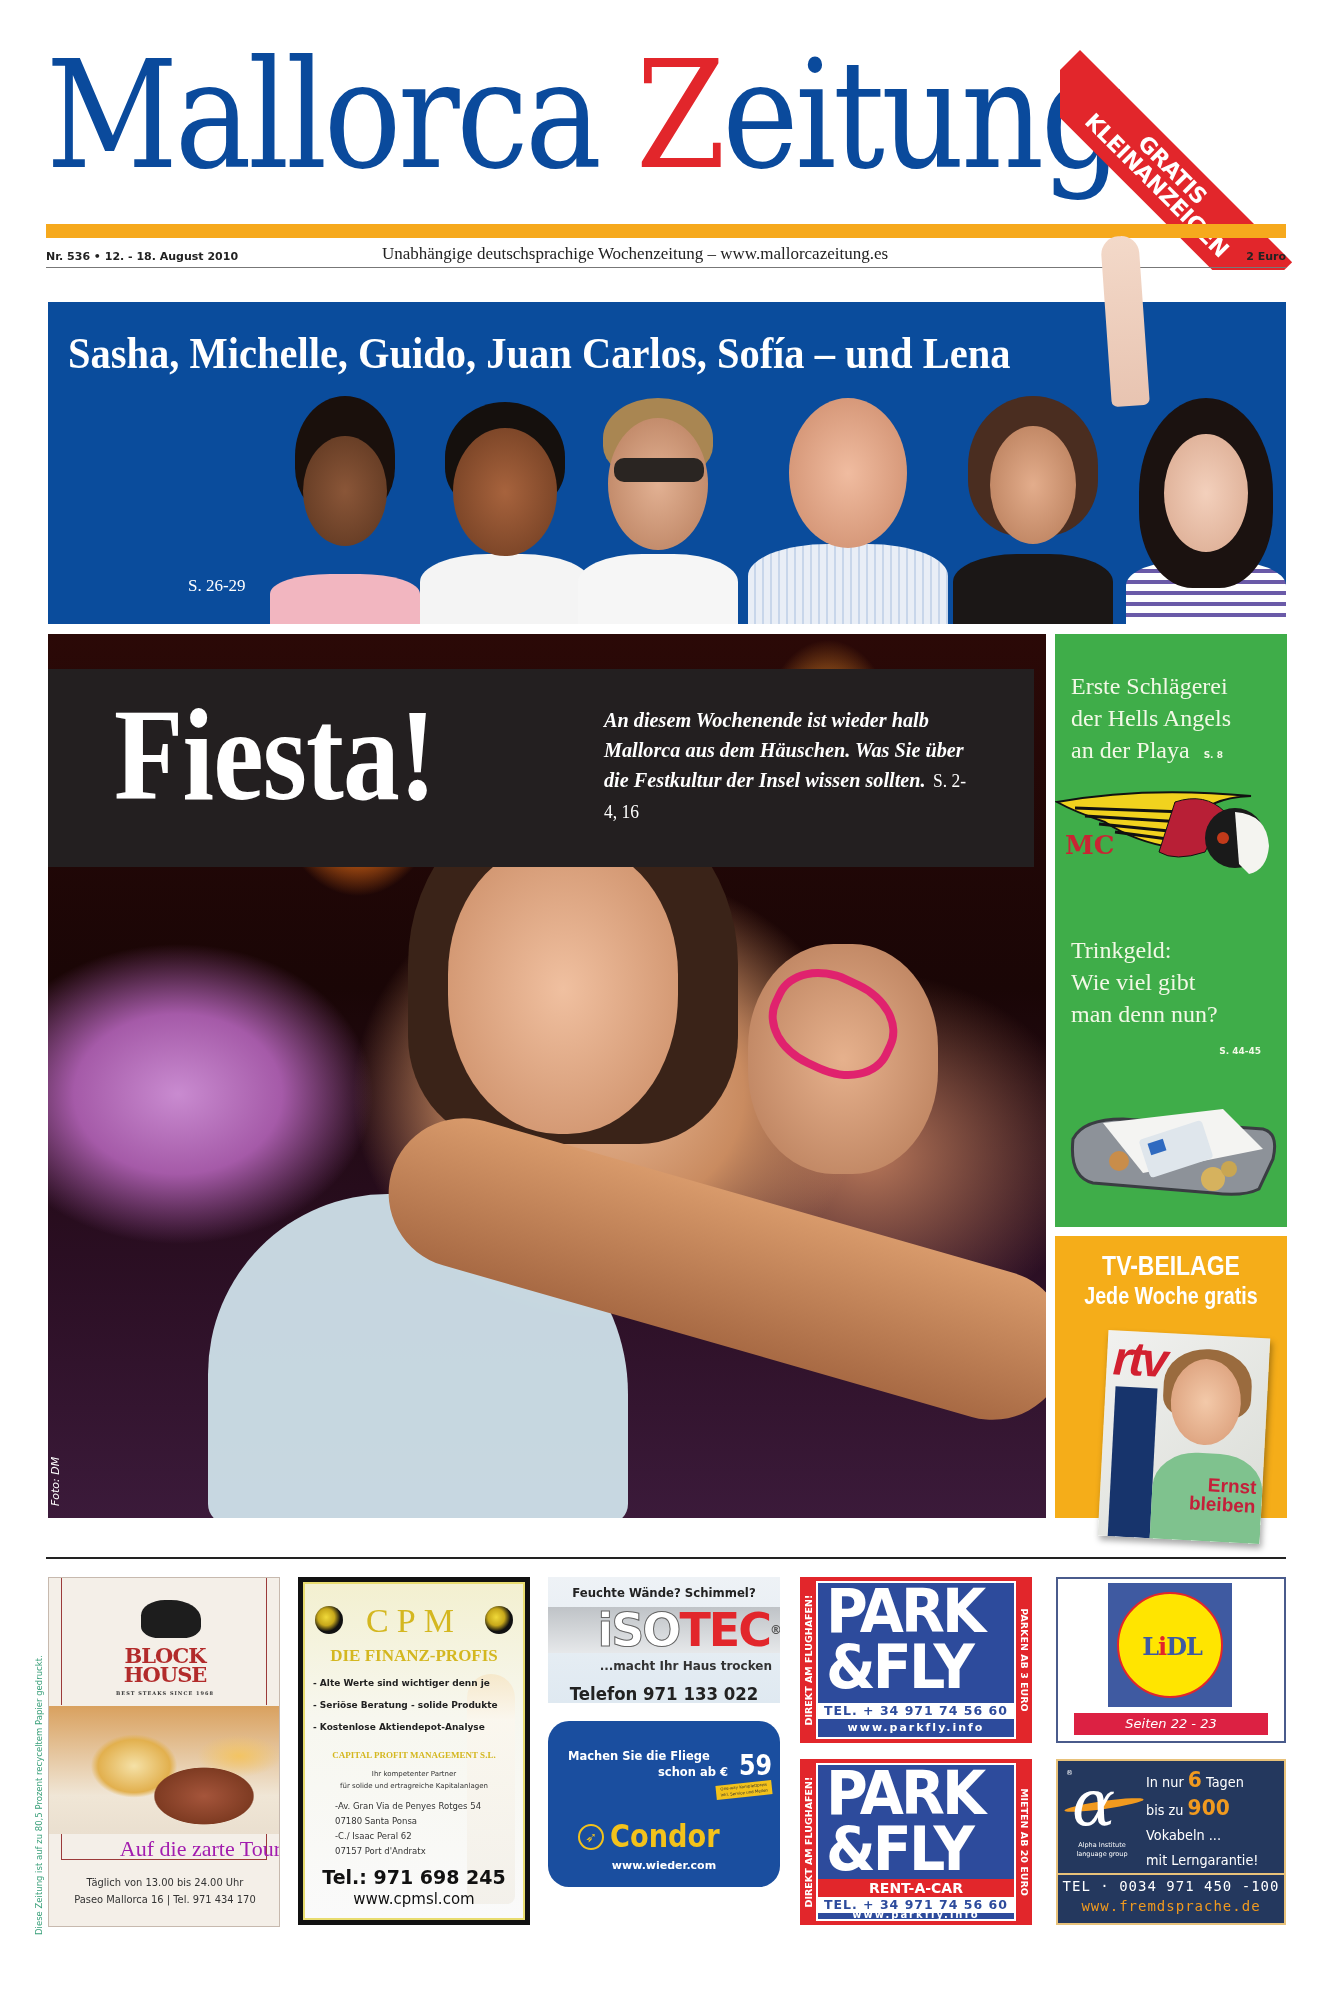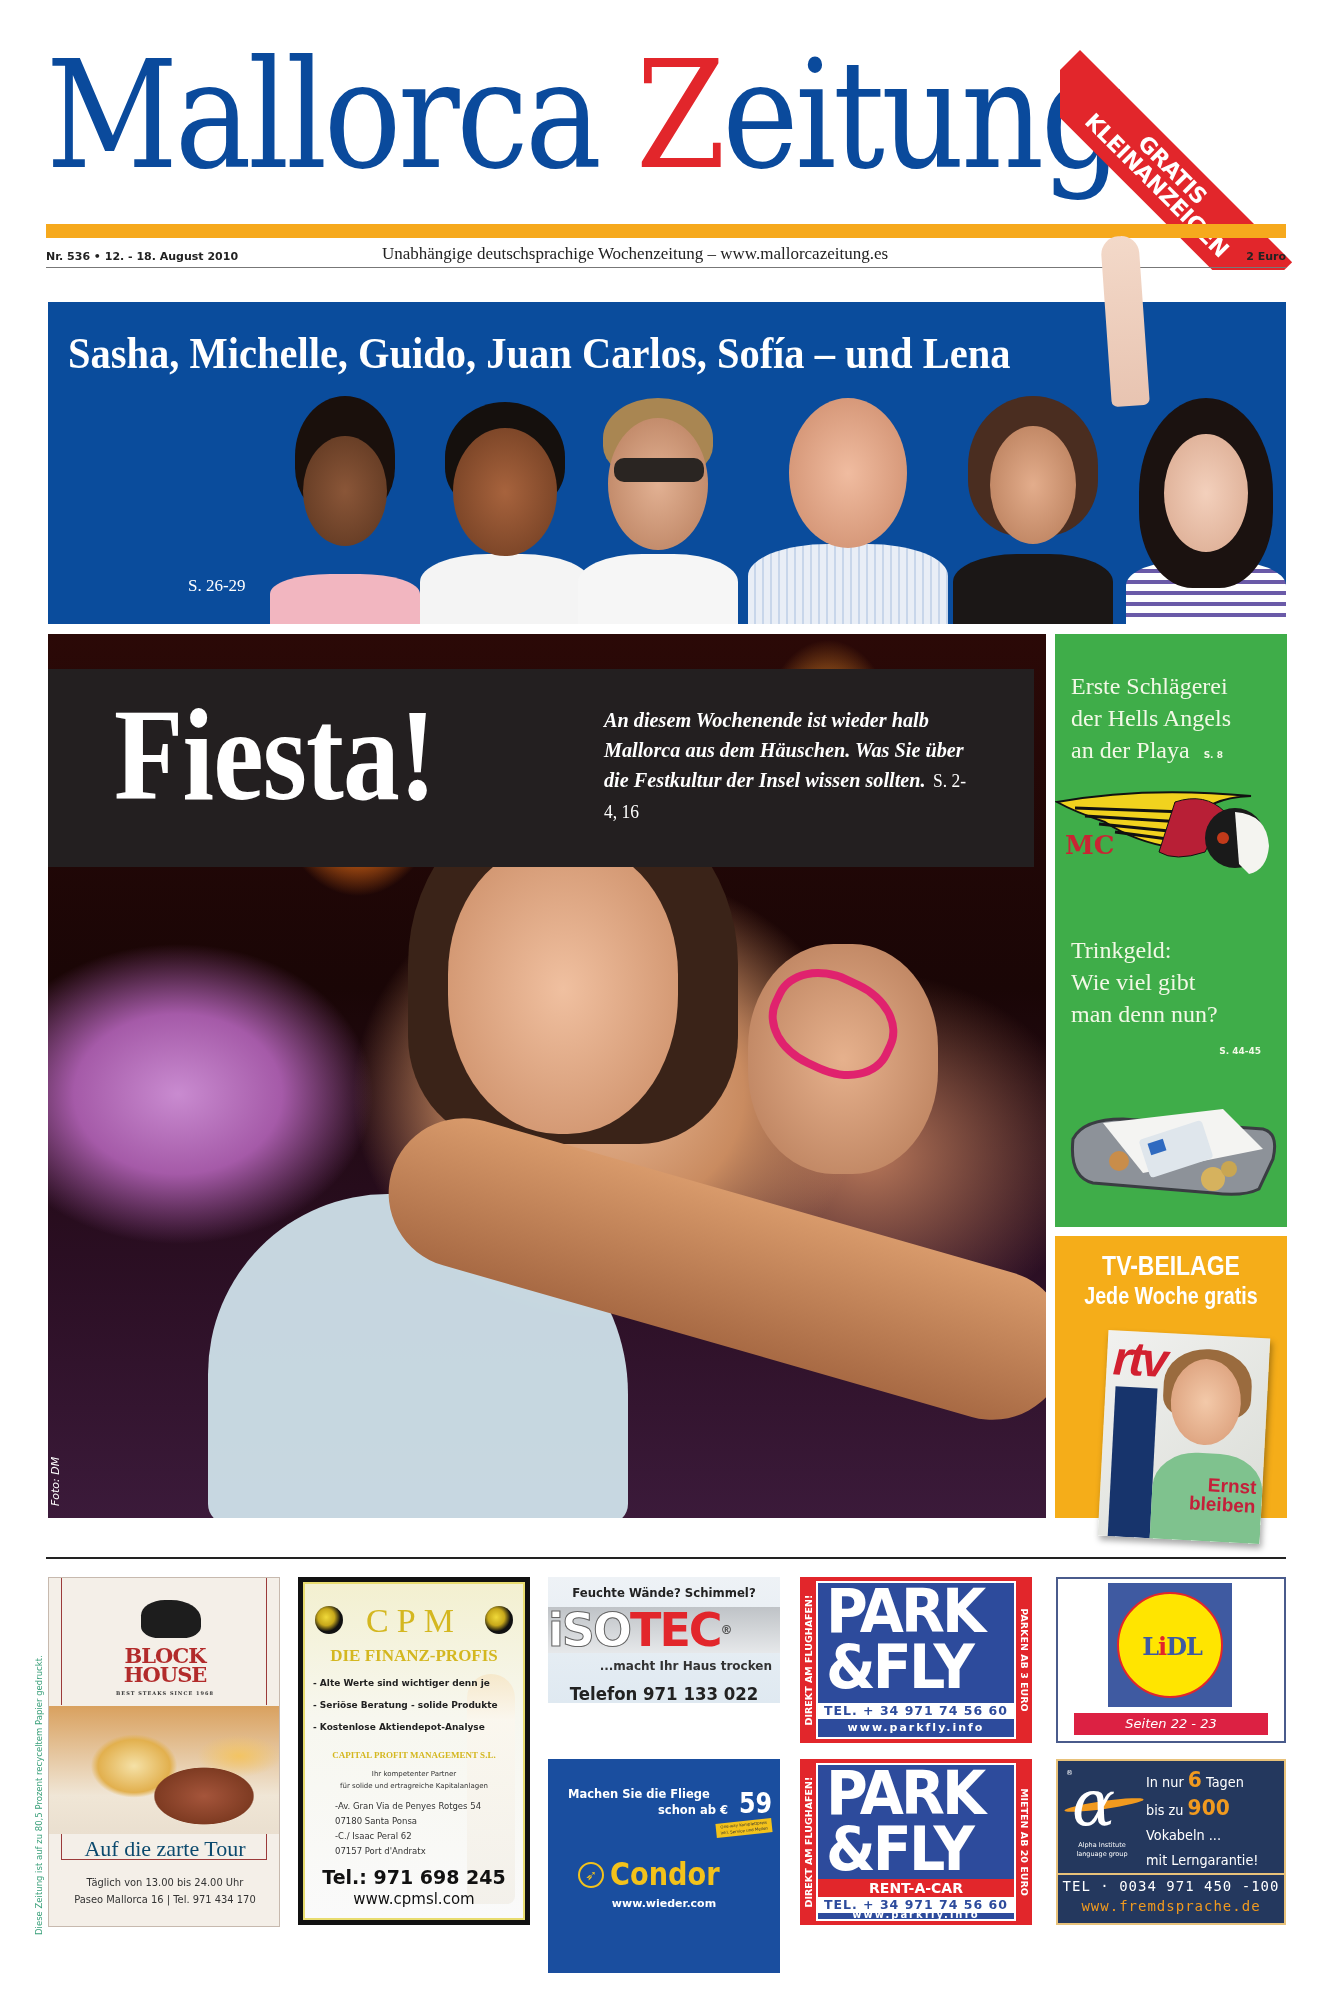--- a/index.html
+++ b/index.html
@@ -92,47 +92,47 @@
   .bh-inner-frame { position: absolute; left: 12px; top: 0; width: 206px; height: 127px; border-left: 1px solid #9b3a3a; border-right: 1px solid #9b3a3a; }
   .bh-bull { position: absolute; left: 92px; top: 22px; width: 60px; height: 38px; background: #1d1d1d; border-radius: 40% 50% 30% 30%; }
   .bh-logo { position: absolute; left: 0; top: 68px; width: 232px; text-align: center; font-family: "DejaVu Serif", serif; font-weight: bold; font-size: 21px; line-height: 19px; color: #b22b2b; letter-spacing: -1px; }
   .bh-tag { position: absolute; left: 0; top: 112px; width: 232px; text-align: center; font-family: "DejaVu Serif", serif; font-size: 5px; font-weight: bold; color: #333; letter-spacing: 1px; }
   .bh-food { position: absolute; left: 0; top: 128px; width: 232px; height: 128px;
     background: radial-gradient(ellipse 70px 40px at 155px 90px, #a5553b 0%, #7e3b22 70%, rgba(0,0,0,0) 72%),
                 radial-gradient(ellipse 60px 44px at 85px 60px, #f5e1a7 0%, #e2b04e 60%, rgba(0,0,0,0) 72%),
                 radial-gradient(ellipse 60px 30px at 190px 50px, #f3c463 0%, rgba(0,0,0,0) 70%),
                 linear-gradient(#d9a15f, #f0e6d6 70%, #eadfcf); }
   .bh-slogan-frame { position: absolute; left: 12px; top: 256px; width: 206px; height: 26px; border: 1px solid #9b3a3a; border-top: none; }
-  .bh-slogan { position: absolute; left: 0; top: 258px; width: 232px; text-align: center; font-family: "Liberation Serif", serif; font-size: 22px; color: #0c4a6e; }
+  .bh-slogan { position: absolute; left: 0; top: 258px; width: 232px; text-align: right; font-family: "Liberation Serif", serif; font-size: 22px; color: #a21caf; }
   .bh-info { position: absolute; left: 0; top: 296px; width: 232px; text-align: center; font-family: "DejaVu Sans", sans-serif; font-size: 11px; line-height: 17px; color: #333; transform: scaleX(0.9); }
 
   .ad-cpm { left: 298px; top: 1577px; width: 232px; height: 348px; background: #111; padding: 5px; }
   .cpm-inner { position: relative; width: 100%; height: 100%; background: linear-gradient(#f3f0d0, #f7f7ef 40%, #fafafa); border: 2px solid #e8dc70; }
   .cpm-globe { position: absolute; top: 22px; width: 28px; height: 28px; border-radius: 50%; background: radial-gradient(circle at 40% 40%, #f0d93a 0%, #c7a81a 35%, #111 60%); }
   .cpm-logo { position: absolute; left: 0; top: 18px; width: 100%; text-align: center; font-family: "Liberation Serif", serif; font-size: 34px; color: #d4b720; letter-spacing: 8px; }
   .cpm-sub { position: absolute; left: 0; top: 62px; width: 100%; text-align: center; font-family: "Liberation Serif", serif; font-size: 17px; font-weight: bold; color: #d4b720; }
   .cpm-bullets { position: absolute; left: 8px; top: 88px; font-family: "DejaVu Sans", sans-serif; font-weight: bold; font-size: 9px; line-height: 22px; color: #222; }
   .cpm-company { position: absolute; left: 0; top: 166px; width: 100%; text-align: center; font-family: "Liberation Serif", serif; font-size: 9px; font-weight: bold; color: #d4b720; }
   .cpm-partner { position: absolute; left: 0; top: 184px; width: 100%; text-align: center; font-family: "DejaVu Sans", sans-serif; font-size: 7px; line-height: 12px; color: #333; }
   .cpm-addr { position: absolute; left: 30px; top: 215px; font-family: "DejaVu Sans", sans-serif; font-size: 8.5px; line-height: 15px; color: #333; }
   .cpm-phone { position: absolute; left: 0; top: 282px; width: 100%; text-align: center; font-family: "DejaVu Sans", sans-serif; font-weight: bold; font-size: 19px; color: #111; }
   .cpm-url { position: absolute; left: 0; top: 306px; width: 100%; text-align: center; font-family: "DejaVu Sans", sans-serif; font-size: 15px; color: #111; }
   .cpm-woman { position: absolute; right: 8px; top: 90px; width: 48px; height: 230px; background: linear-gradient(#f6e6c6 0%, #fbf7ee 20%, #f2efe8 100%); border-radius: 24px 24px 8px 8px; opacity: 0.85; }
 
   .ad-isotec { left: 548px; top: 1577px; width: 232px; height: 126px; background: linear-gradient(#eef2f6, #dfe9f1); }
   .iso-q { position: absolute; left: 0; top: 8px; width: 100%; text-align: center; font-family: "DejaVu Sans", sans-serif; font-weight: bold; font-size: 13px; color: #222; transform: scaleX(0.9); }
-  .iso-logo { position: absolute; left: 0; top: 30px; width: 100%; height: 46px; background: linear-gradient(#bfc3c7, #e6e8ea); font-family: "DejaVu Sans", sans-serif; font-weight: bold; font-size: 46px; line-height: 46px; text-align: left; letter-spacing: -2px; }
+  .iso-logo { position: absolute; left: 0; top: 30px; width: 100%; height: 46px; background: linear-gradient(#bfc3c7, #e6e8ea); font-family: "DejaVu Sans", sans-serif; font-weight: bold; font-size: 46px; line-height: 46px; text-align: right; letter-spacing: -2px; }
   .iso-logo .iso { color: #fff; -webkit-text-stroke: 1px #666; text-shadow: 0 0 0 #555; }
   .iso-logo .tec { color: #e2262b; }
   .iso-logo .reg { font-size: 12px; color: #555; vertical-align: top; }
   .iso-slogan { position: absolute; right: 8px; top: 82px; font-family: "DejaVu Sans", sans-serif; font-weight: bold; font-size: 12px; color: #333; }
   .iso-phone { position: absolute; left: 0; top: 106px; width: 100%; text-align: center; font-family: "DejaVu Sans", sans-serif; font-weight: bold; font-size: 18px; color: #222; transform: scaleX(0.92); }
   .iso-url { position: absolute; left: 0; top: 138px; width: 100%; text-align: center; font-family: "DejaVu Sans", sans-serif; font-weight: bold; font-size: 11.5px; color: #222; }
 
-  .ad-condor { left: 548px; top: 1759px; width: 232px; height: 214px; background: #1a4e9f; }
+  .ad-condor { left: 548px; top: 1721px; width: 232px; height: 166px; background: #1a4e9f; border-radius: 21px; }
   .condor-line1 { position: absolute; left: 20px; top: 28px; font-family: "DejaVu Sans", sans-serif; font-weight: bold; font-size: 11.5px; color: #fff; }
   .condor-line2 { position: absolute; left: 110px; top: 44px; font-family: "DejaVu Sans", sans-serif; font-weight: bold; font-size: 11.5px; color: #fff; }
   .condor-price { position: absolute; left: 188px; top: 28px; font-family: "DejaVu Sans", sans-serif; font-weight: bold; font-size: 28px; color: #fff; transform: scaleX(0.85); }
   .condor-badge { position: absolute; left: 168px; top: 62px; width: 56px; height: 14px; background: #f3c21b; transform: rotate(-6deg); font-family: "DejaVu Sans", sans-serif; font-size: 4px; line-height: 6px; color: #333; text-align: center; padding-top: 1px; }
   .condor-icon { position: absolute; left: 30px; top: 103px; width: 26px; height: 26px; border: 2px solid #f3c21b; border-radius: 50%; color: #f3c21b; font-size: 14px; line-height: 22px; text-align: center; font-family: "DejaVu Sans", sans-serif; }
   .condor-logo { position: absolute; left: 62px; top: 96px; font-family: "DejaVu Sans", sans-serif; font-weight: bold; font-size: 32px; color: #f3c21b; transform: scaleX(0.85); transform-origin: left top; }
   .condor-url { position: absolute; left: 0; top: 138px; width: 100%; text-align: center; font-family: "DejaVu Sans", sans-serif; font-weight: bold; font-size: 11px; color: #fff; }
 
   .ad-parkfly { width: 232px; height: 166px; background: #e2262b; }
   .ad-parkfly-1 { left: 800px; top: 1577px; }

